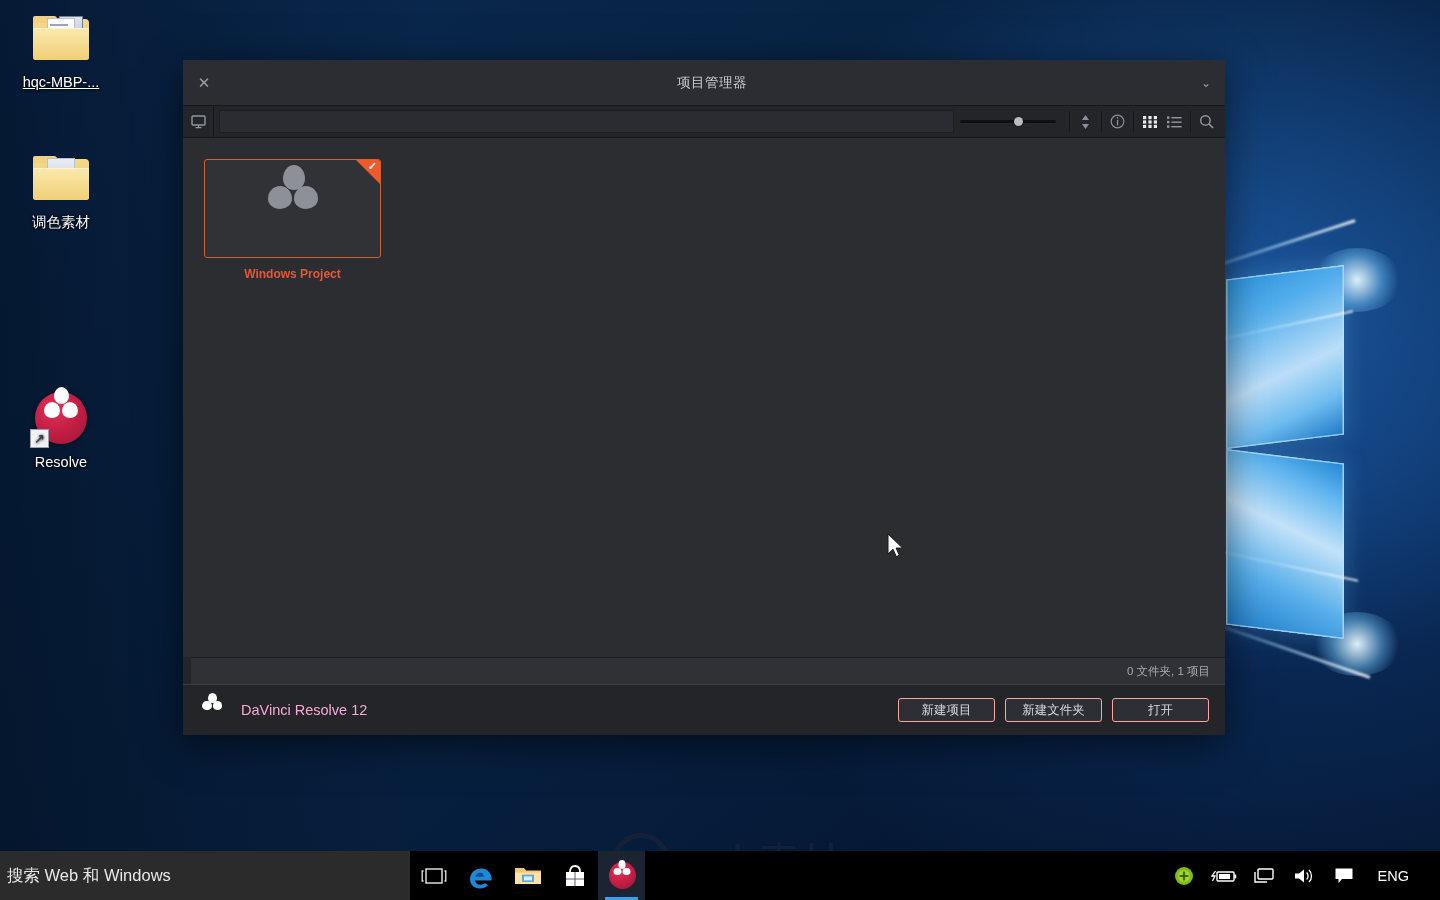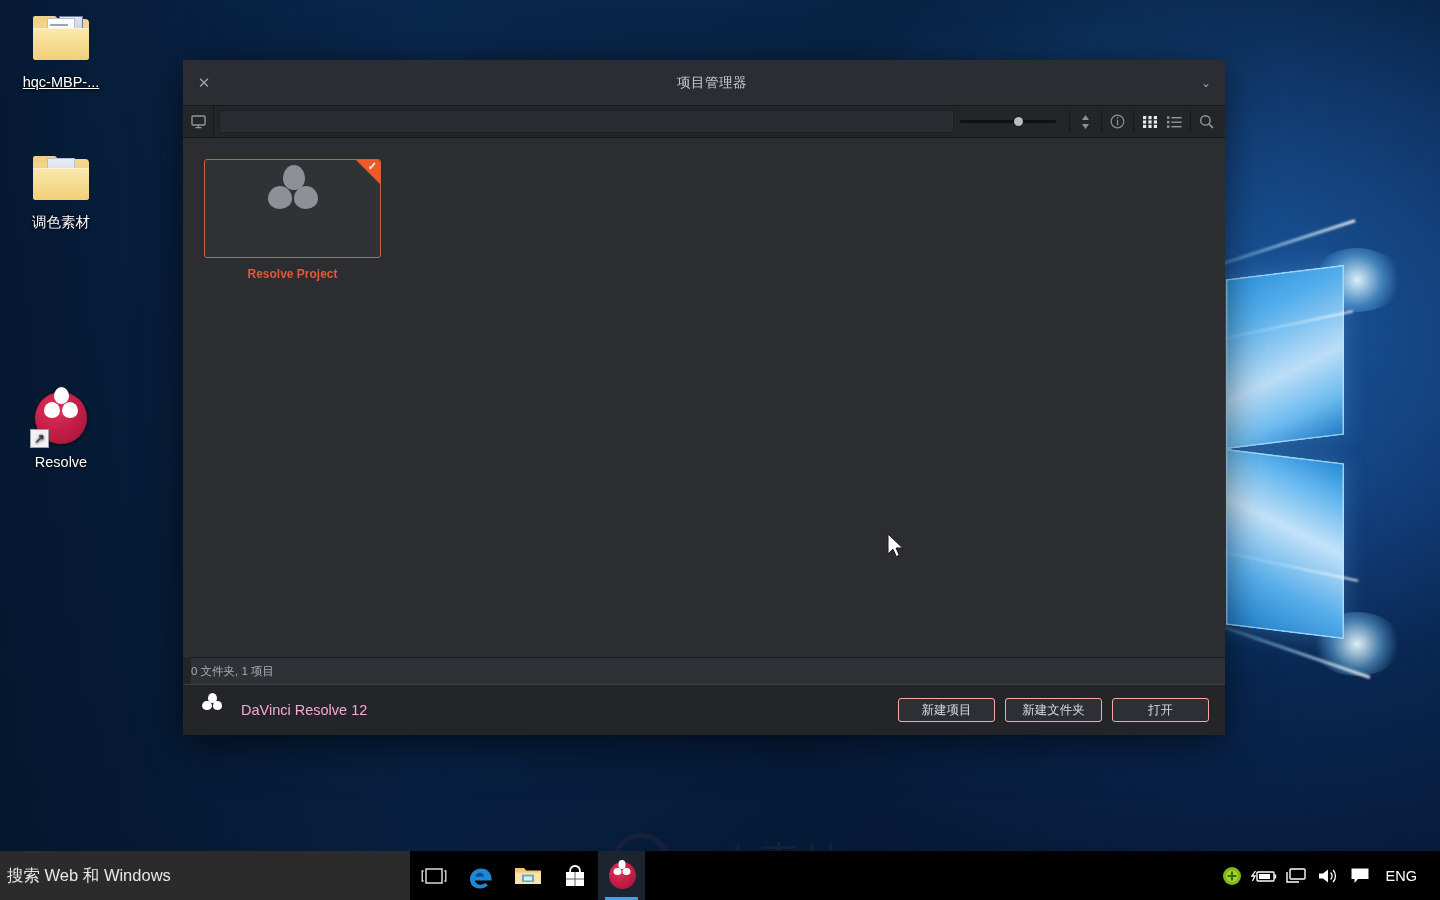--- a/index.html
+++ b/index.html
@@ -300,21 +300,21 @@
     font-size: 12px;
     font-weight: bold;
   }
 
   .dv-status {
     height: 26px;
     background: #2f3136;
     border-top: 1px solid #1a1c1f;
     display: flex;
     align-items: center;
-    justify-content: flex-start;
+    justify-content: flex-end;
     padding-right: 15px;
     color: #a7abb2;
     font-size: 11.5px;
     margin-left: 8px;
   }
   .dv-footer {
     height: 50px;
     background: #232529;
     border-top: 1px solid #3a3c41;
     display: flex;
@@ -433,21 +433,21 @@
     left: 7px; right: 7px; bottom: 0;
     height: 3px;
     background: #3ea0e8;
   }
   .tray {
     margin-left: auto;
     display: flex;
     align-items: flex-start;
     height: 49px;
     padding-right: 10px;
-    gap: 2px;
+    gap: 10px;
   }
   .tray-item {
     width: 30px; height: 49px;
     display: flex; align-items: center; justify-content: center;
     color: #ffffff;
   }
   .tray-lang {
     color: #ffffff;
     font-size: 14.5px;
     padding: 0 9px;
@@ -599,21 +599,21 @@
         <div class="proj-card">
           <div class="proj-thumb">
             <div class="tri" style="width:50px;height:46px;">
               <span style="left:15px; top:-21px; width:22px; height:25px;"></span>
               <span style="left:0px; top:0px; width:24px; height:23px;"></span>
               <span style="left:26px; top:0px; width:24px; height:23px;"></span>
             </div>
             <div class="ribbon"></div>
             <div class="ribbon-check">✓</div>
           </div>
-          <div class="proj-name">Resolve Project</div>
+          <div class="proj-name">Windows Project</div>
         </div>
       </div>
     </div>
 
     <div class="dv-status">
       <span>0 文件夹, 1 项目</span>
     </div>
 
     <div class="dv-footer">
       <div class="footer-brand">

